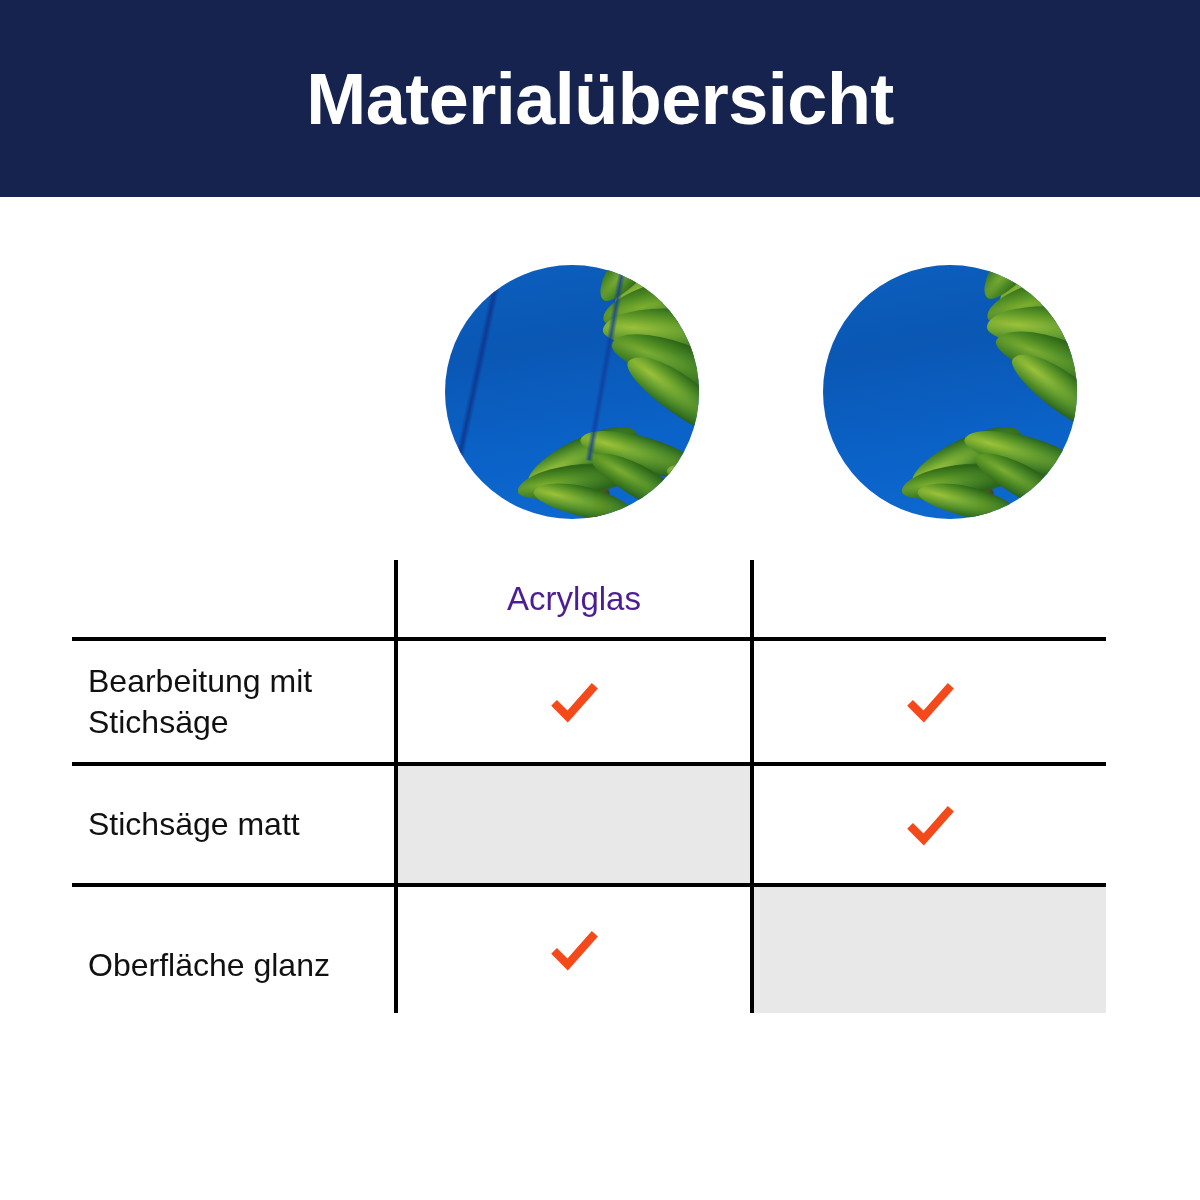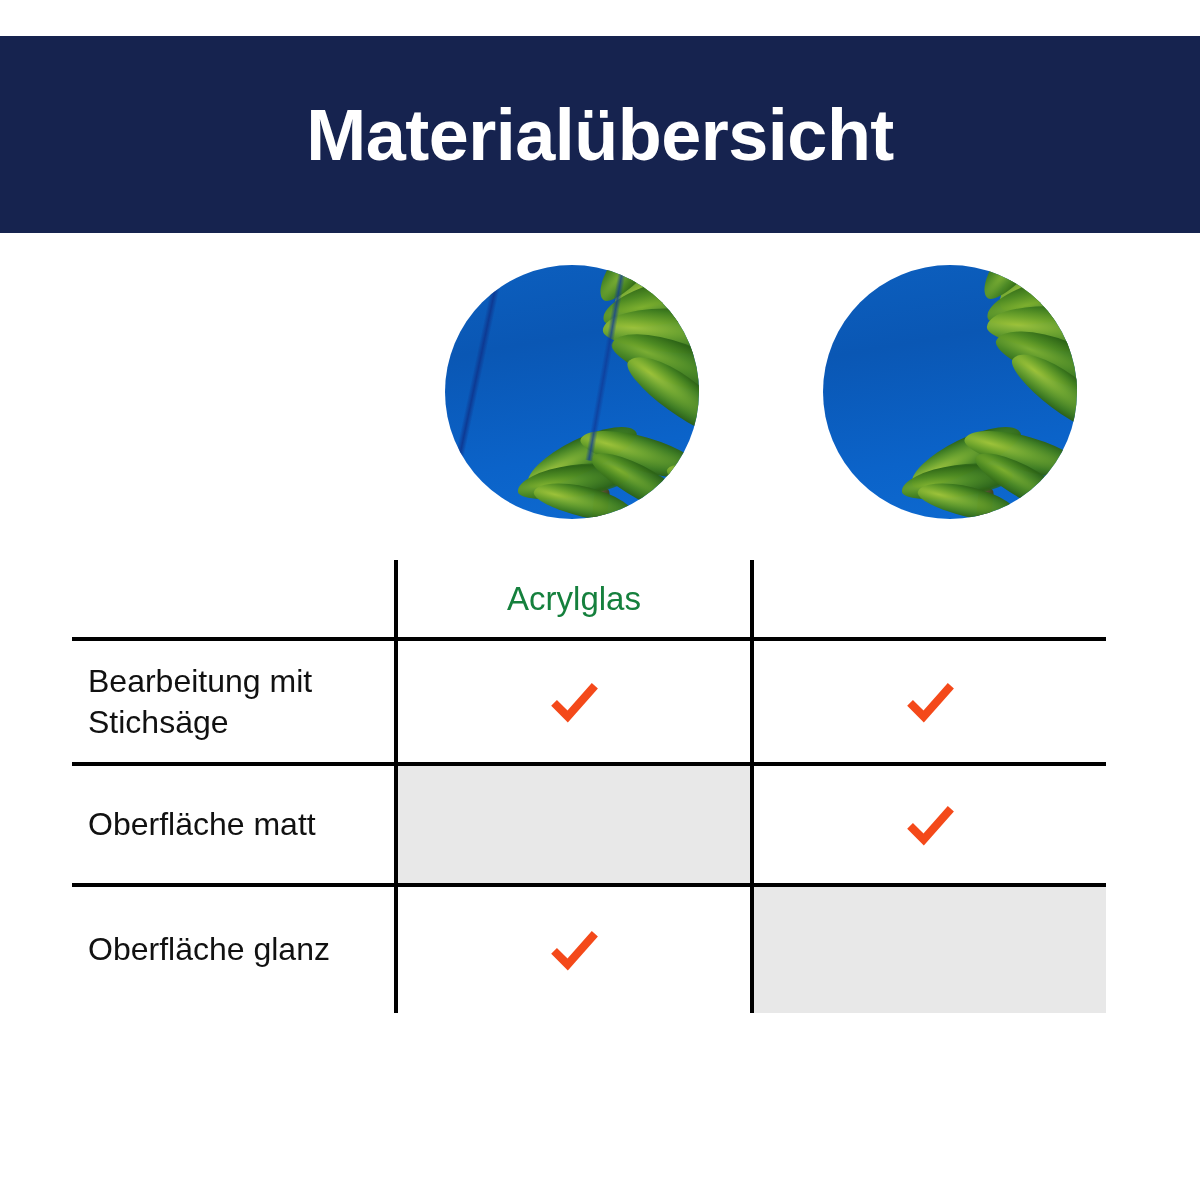--- a/index.html
+++ b/index.html
@@ -25,21 +25,20 @@
   .header {
     position: absolute;
     left: 0;
     top: 0;
     width: 1200px;
     height: 197px;
     background: #16234f;
     display: flex;
     align-items: center;
     justify-content: center;
-    margin-top: 36px;
   }
   .header-title {
     color: #ffffff;
     font-size: 72px;
     font-weight: bold;
     letter-spacing: -0.5px;
     line-height: 1;
     font-family: "Liberation Sans", sans-serif;
     white-space: nowrap;
   }
@@ -193,37 +192,37 @@
   .cell {
     position: absolute;
     display: flex;
     align-items: center;
   }
   .col-head {
     top: 12px;
     height: 77px;
     justify-content: center;
     font-size: 33px;
-    color: #15803d;
+    color: #4c1d95;
     white-space: nowrap;
   }
   .col-head-acryl { left: 326px; width: 352px; }
   .col-head-alu   { left: 682px; width: 352px; }
 
   .row-label {
     left: 16px;
     width: 300px;
     font-size: 32px;
     color: #111111;
     line-height: 1.28;
     align-items: center;
   }
   .row-label-1 { top: 93px;  height: 121px; align-items: center; }
   .row-label-2 { top: 218px; height: 117px; }
-  .row-label-3 { top: 338px; height: 126px; }
+  .row-label-3 { top: 354px; height: 126px; }
 
   .mark-cell {
     justify-content: center;
   }
   .mark-acryl { left: 326px; width: 352px; }
   .mark-alu   { left: 682px; width: 352px; }
   .mark-row-1 { top: 93px;  height: 121px; }
   .mark-row-2 { top: 218px; height: 117px; }
   .mark-row-3 { top: 339px; height: 126px; }
 
@@ -330,21 +329,21 @@
         <path d="M10 33 L25 48 L55 14"></path>
       </svg>
     </div>
     <div class="cell mark-cell mark-alu mark-row-1">
       <svg class="check-icon" viewBox="0 0 64 64" aria-hidden="true">
         <path d="M10 33 L25 48 L55 14"></path>
       </svg>
     </div>
 
     <div class="cell row-label row-label-2">
-      <span>Oberfläche matt</span>
+      <span>Stichsäge matt</span>
     </div>
     <div class="cell mark-cell mark-acryl mark-row-2"></div>
     <div class="cell mark-cell mark-alu mark-row-2">
       <svg class="check-icon" viewBox="0 0 64 64" aria-hidden="true">
         <path d="M10 33 L25 48 L55 14"></path>
       </svg>
     </div>
 
     <div class="cell row-label row-label-3">
       <span>Oberfläche glanz</span>

